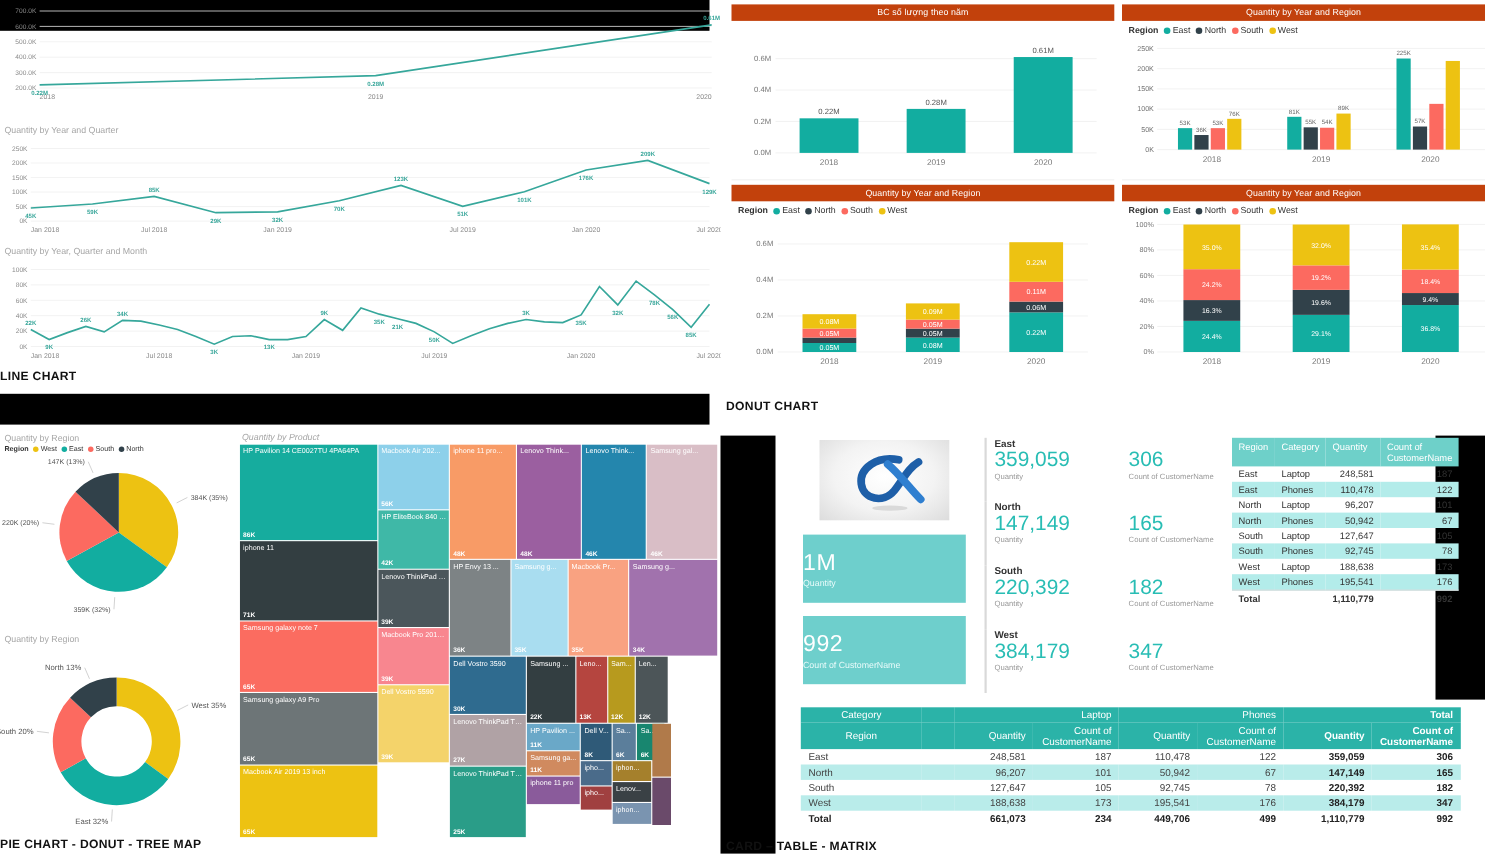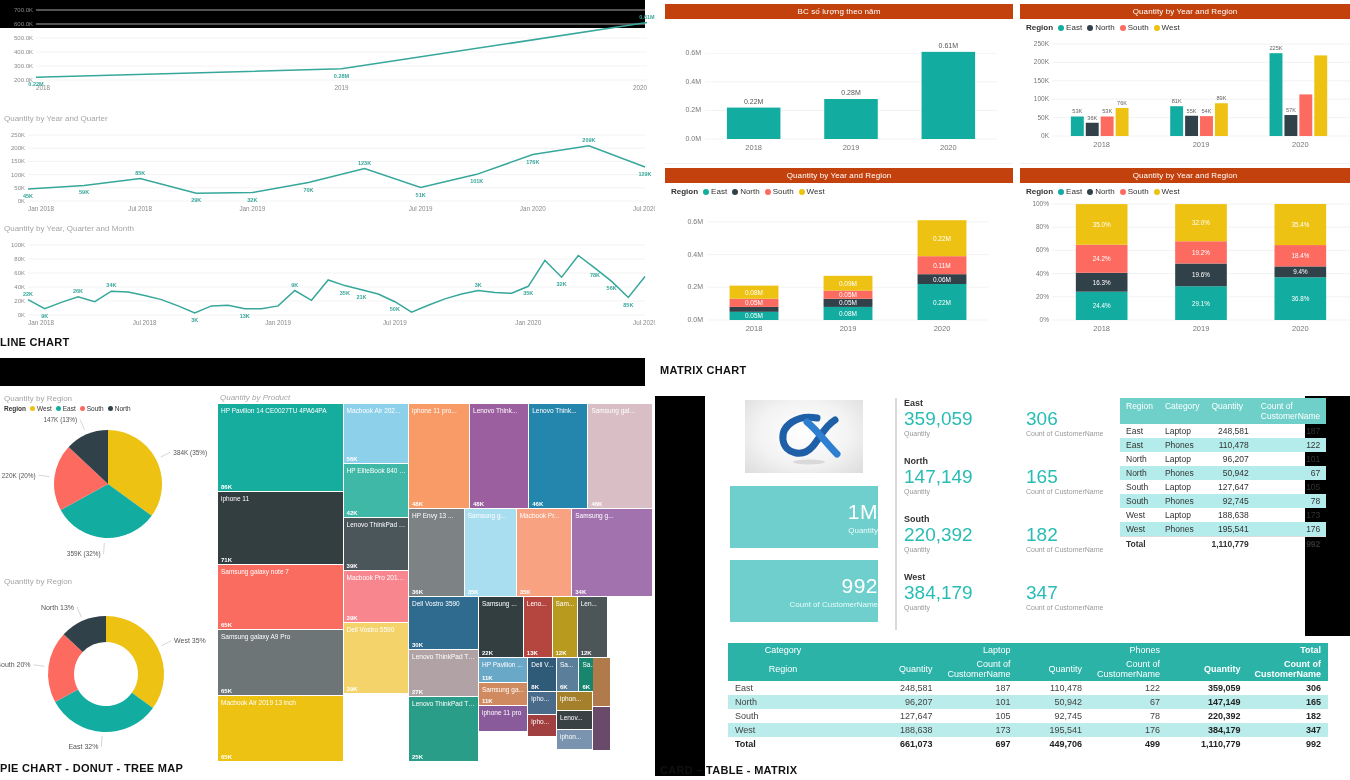--- a/index.html
+++ b/index.html
@@ -34,21 +34,21 @@
 
   
   .tm { position:absolute; overflow:hidden; }
   .tile { position:absolute; overflow:hidden; color:#fff; }
   .tile .nm { position:absolute; top:2px; left:3px; right:2px; font-size:6.5px;
               white-space:nowrap; overflow:hidden; text-overflow:ellipsis; line-height:9px;}
   .tile .vl { position:absolute; bottom:1px; left:3px; font-size:6px; font-weight:600;}
 
   
   .bigcard{ background:#6ecfcc; color:#fff; display:flex; flex-direction:column;
-            align-items:flex-end; justify-content:center; }
+            align-items:flex-start; justify-content:center; }
   .bigcard .v{ font-size:21px; font-weight:400; letter-spacing:.5px;}
   .bigcard .l{ font-size:8px; color:#e9fbfa; margin-top:2px;}
   .mcard{ padding-left:7px; border-left:2px solid #d9d9d9; }
   .mcard .t{ font-size:9px; font-weight:700; color:#333; }
   .mcard .v{ font-size:19px; color:#28bdb4; line-height:22px; font-weight:400;}
   .mcard .l{ font-size:7px; color:#999; }
 
   table { border-collapse:collapse; font-size:8.5px; color:#333; }
   .tbl th{ background:#6ed0c9; color:#fff; font-weight:400; text-align:left;
            padding:3px 6px; font-size:8.5px; vertical-align:top;}
@@ -394,21 +394,21 @@
         <text x="280.3333333333333" y="76.36" text-anchor="middle" font-size="6.3" fill="#fff" font-family="Liberation Sans, sans-serif">9.4%</text>
         <rect x="254.50666666666666" y="47.06400000000001" width="51.653333333333336" height="21.344" fill="#fc6a60"></rect>
         <text x="280.3333333333333" y="60.236000000000004" text-anchor="middle" font-size="6.3" fill="#fff" font-family="Liberation Sans, sans-serif">18.4%</text>
         <rect x="254.50666666666666" y="6" width="51.653333333333336" height="41.064" fill="#edc212"></rect>
         <text x="280.3333333333333" y="29.032" text-anchor="middle" font-size="6.3" fill="#fff" font-family="Liberation Sans, sans-serif">35.4%</text>
         <text x="280.3333333333333" y="133" text-anchor="middle" font-size="7.5" fill="#777" font-family="Liberation Sans, sans-serif">2020</text>
       </g>
     </svg>
 </div>
 
-<div class="sectlabel" style="left:660px;top:364px;width:690px;">MATRIX CHART</div>
+<div class="sectlabel" style="left:660px;top:364px;width:690px;">DONUT CHART</div>
 
 <div class="panel" style="left:0;top:392px;width:215px;height:180px;">
   <div class="vtitle" style="padding:2px 0 0 4px;">Quantity by Region</div>
   <div class="legrow" style="font-size:6.5px;gap:4px;padding:2px 0 0 4px;">
     <b>Region</b>
     <span class="legitem">
         <i class="dot" style="background:#edc212;width:5px;height:5px"></i>
         <span>West</span>
       </span>
     <span class="legitem">
@@ -827,21 +827,21 @@
           <td class="num">173</td>
           <td class="num">195,541</td>
           <td class="num">176</td>
           <td class="num b">384,179</td>
           <td class="num b">347</td>
         </tr>
         <tr class="tot">
           <td>Total</td>
           <td></td>
           <td class="num">661,073</td>
-          <td class="num">697</td>
+          <td class="num">234</td>
           <td class="num">449,706</td>
           <td class="num">499</td>
           <td class="num">1,110,779</td>
           <td class="num">992</td>
         </tr>
       </tbody>
   </table>
 </div>
 
 <div class="sectlabel" style="left:660px;top:764px;width:690px;">CARD – TABLE - MATRIX</div>

